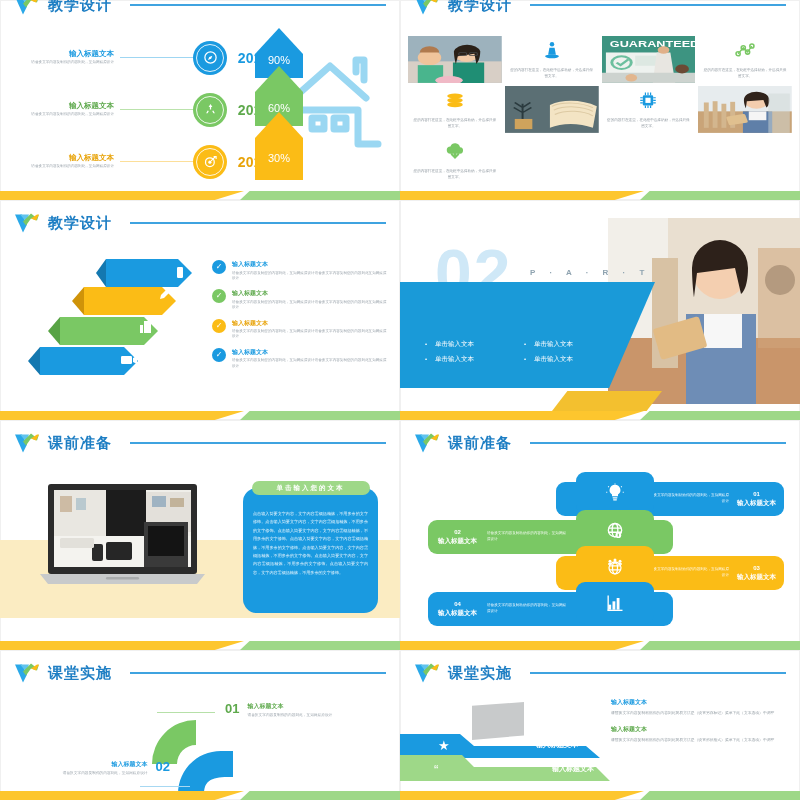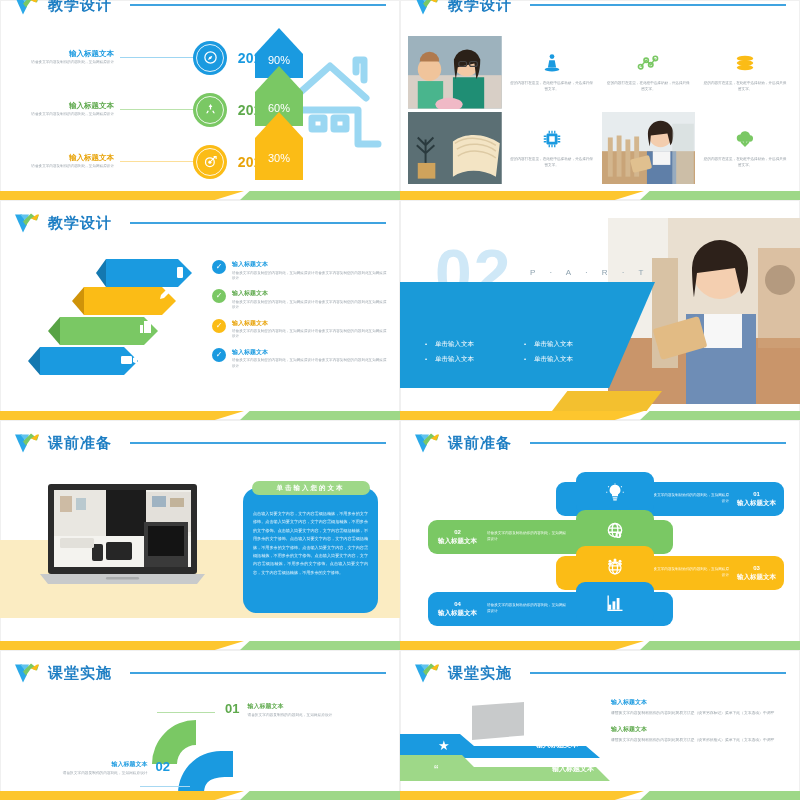--- a/index.html
+++ b/index.html
@@ -56,21 +56,21 @@
   .fit{display:flex;gap:6px;margin-bottom:8px;}
   .fchk{width:14px;height:14px;border-radius:50%;flex:none;color:#fff;font-size:8px;
         display:flex;align-items:center;justify-content:center;line-height:1;}
   .ftt{font-size:6px;font-weight:bold;margin-bottom:1.5px;}
   .fdd{font-size:3.6px;color:#9aa3ab;line-height:1.5;}
 
   
   .cover-photo{position:absolute;right:0;top:18px;width:192px;height:186px;overflow:hidden;}
   .bignum{position:absolute;left:35px;top:40px;font-size:66px;font-weight:bold;color:#cfe8f7;
           letter-spacing:2px;line-height:1;}
-  .part{position:absolute;left:130px;top:68px;font-size:8px;color:#8fa3b0;letter-spacing:6px;font-weight:normal;}
+  .part{position:absolute;left:130px;top:68px;font-size:8px;color:#8fa3b0;letter-spacing:6px;font-weight:bold;}
   .cover-band{position:absolute;left:0;top:82px;width:255px;height:106px;background:#1a9ad8;
               clip-path:polygon(0 0,100% 0,82% 100%,0 100%);}
   .cover-wing{position:absolute;left:168px;top:82px;width:80px;height:106px;background:#145f81;
               clip-path:polygon(0 0,100% 14%,100% 86%,0 100%);z-index:-1;}
   .cover-title{position:absolute;left:25px;top:100px;font-size:26px;font-weight:bold;color:#fff;letter-spacing:3px;}
   .cover-bul{position:absolute;left:25px;top:140px;width:190px;display:grid;
              grid-template-columns:1fr 1fr;gap:6px 8px;}
   .cover-bul span{font-size:6.5px;color:#fff;}
   .cover-bul span::before{content:"\2022";margin-right:8px;font-size:6px;}
   .ystripe{position:absolute;left:152px;bottom:9px;width:110px;height:20px;background:#f3c02f;
@@ -232,20 +232,35 @@
           <ellipse cx="42" cy="70" rx="14" ry="7" fill="#f0b9c6"></ellipse>
         </svg>
       </div>
       <div class="cell txt">
         <svg class="ic" viewBox="0 0 24 24">
           <circle cx="12" cy="5" r="2.6" fill="#1a9ae0"></circle>
             <path d="M9 9h6l1.5 8h-9z" fill="#1a9ae0"></path>
           <ellipse cx="12" cy="19" rx="8" ry="2.2" fill="#1a9ae0"></ellipse>
         </svg>
         <div class="cp">您的内容打在这里，在此框中选择粘贴，并选择只保留文字。</div>
+      </div>
+      <div class="cell">
+        <svg class="photo" viewBox="0 0 96 74" preserveAspectRatio="none">
+          <rect width="96" height="74" fill="#3d9481"></rect>
+          <rect x="4" y="26" width="56" height="34" fill="#eef2ef"></rect>
+          <circle cx="20" cy="42" r="10" fill="none" stroke="#6cbf9e" stroke-width="3"></circle>
+          <path d="M15 42l4 4 8-9" fill="none" stroke="#6cbf9e" stroke-width="3"></path>
+          <rect x="34" y="31" width="22" height="16" fill="#dde8e2"></rect>
+          <text x="8" y="18" fill="#fff" font-size="13" font-weight="bold" font-family="Liberation Sans, sans-serif">GUARANTEED</text>
+          <path d="M56 26h14l5 48H52z" fill="#e8e6e1"></path>
+            <circle cx="63" cy="22" r="6" fill="#e0b089"></circle>
+          <rect y="58" width="96" height="16" fill="#cdd3cf"></rect>
+          <circle cx="82" cy="52" r="7" fill="#6b4a35"></circle>
+            <circle cx="30" cy="66" r="6" fill="#e2b68e"></circle>
+        </svg>
       </div>
       <div class="cell txt">
         <svg class="ic" viewBox="0 0 24 24">
           <g stroke="#7ac864" stroke-width="1.6" fill="none">
               <path d="M4 16l6-7 5 5 5-7"></path>
             </g>
           <g fill="none" stroke="#7ac864" stroke-width="1.8">
             <circle cx="4" cy="16" r="2.4"></circle>
               <circle cx="10" cy="9" r="2.4"></circle>
               <circle cx="15" cy="14" r="2.4"></circle>

